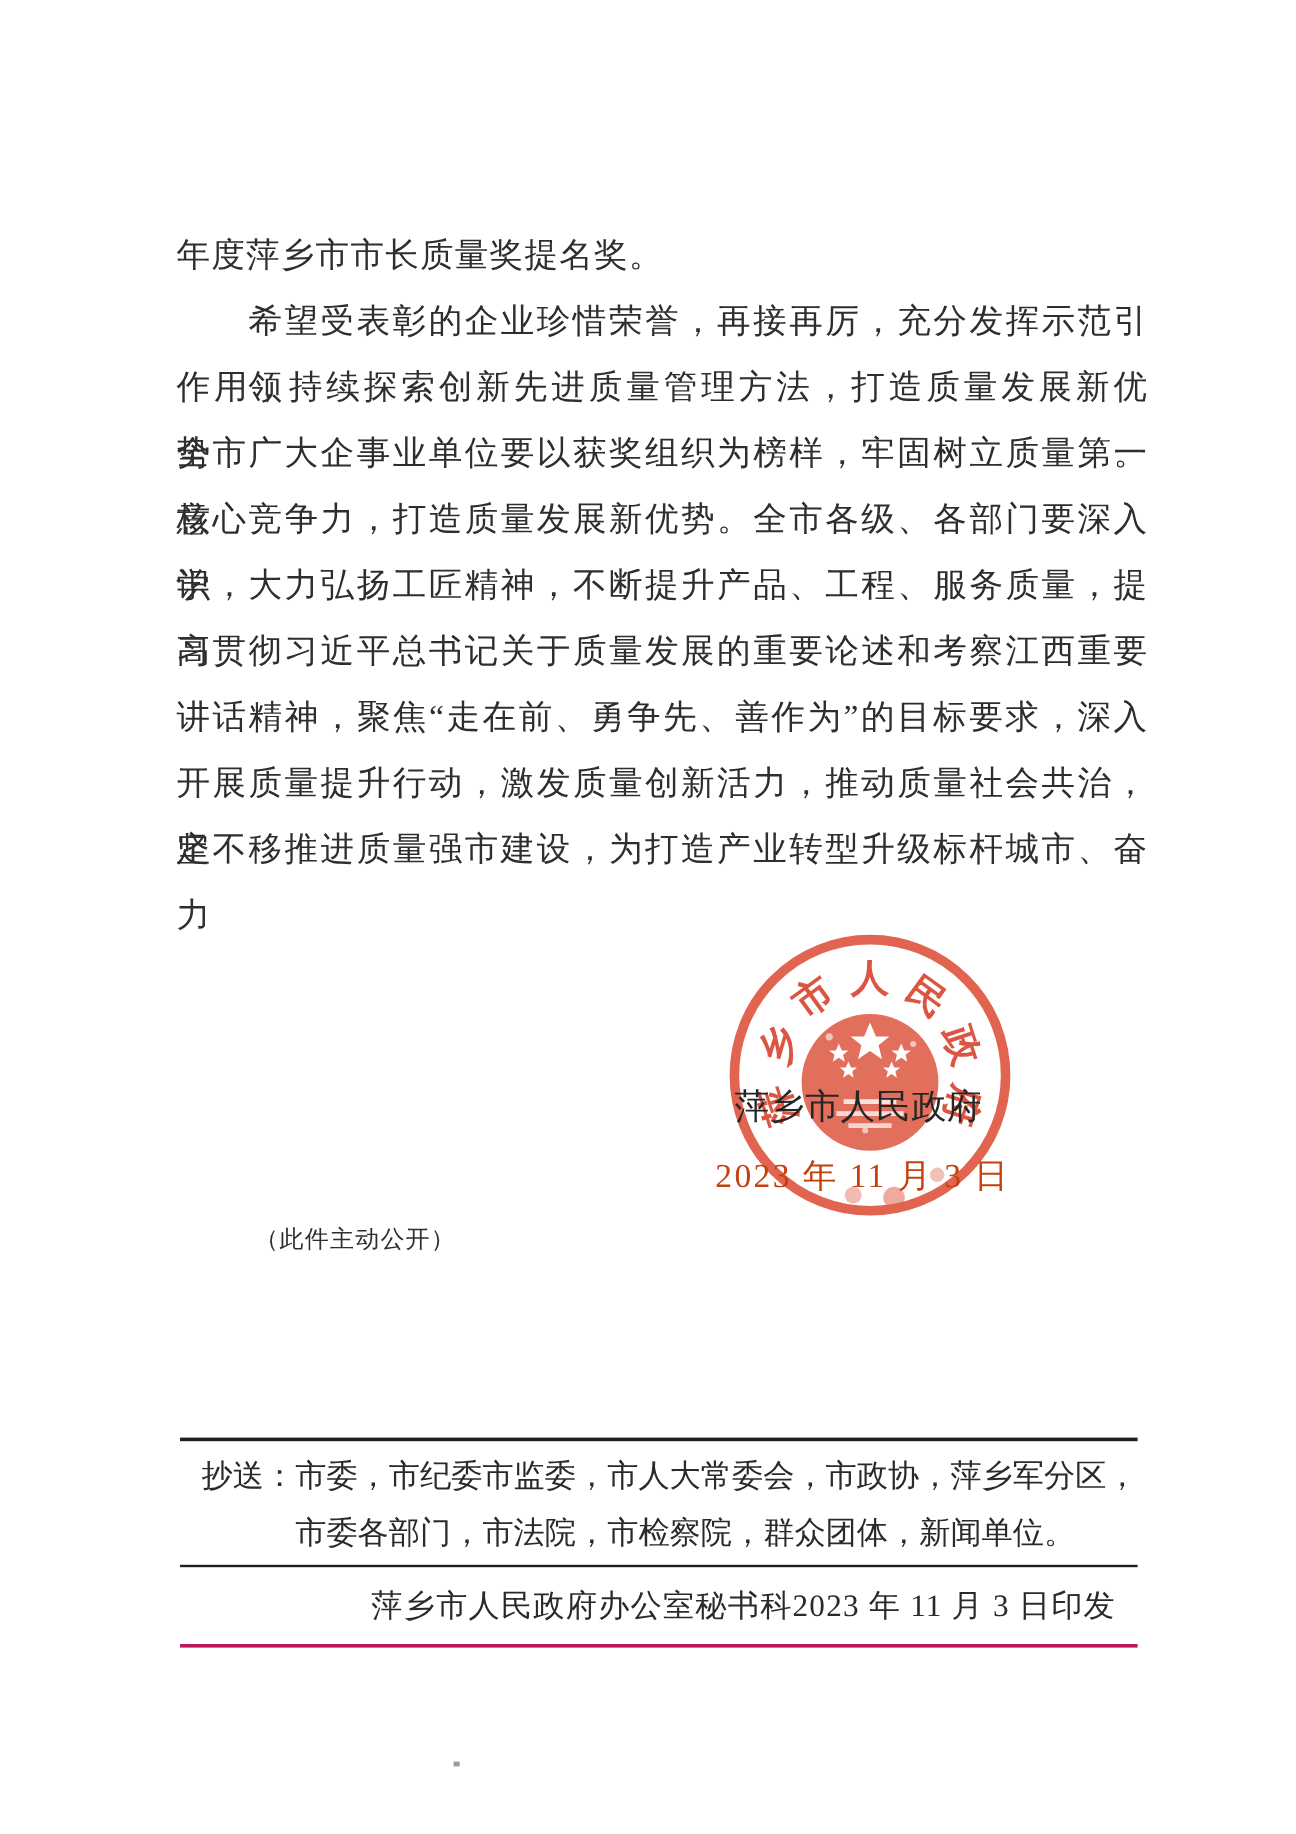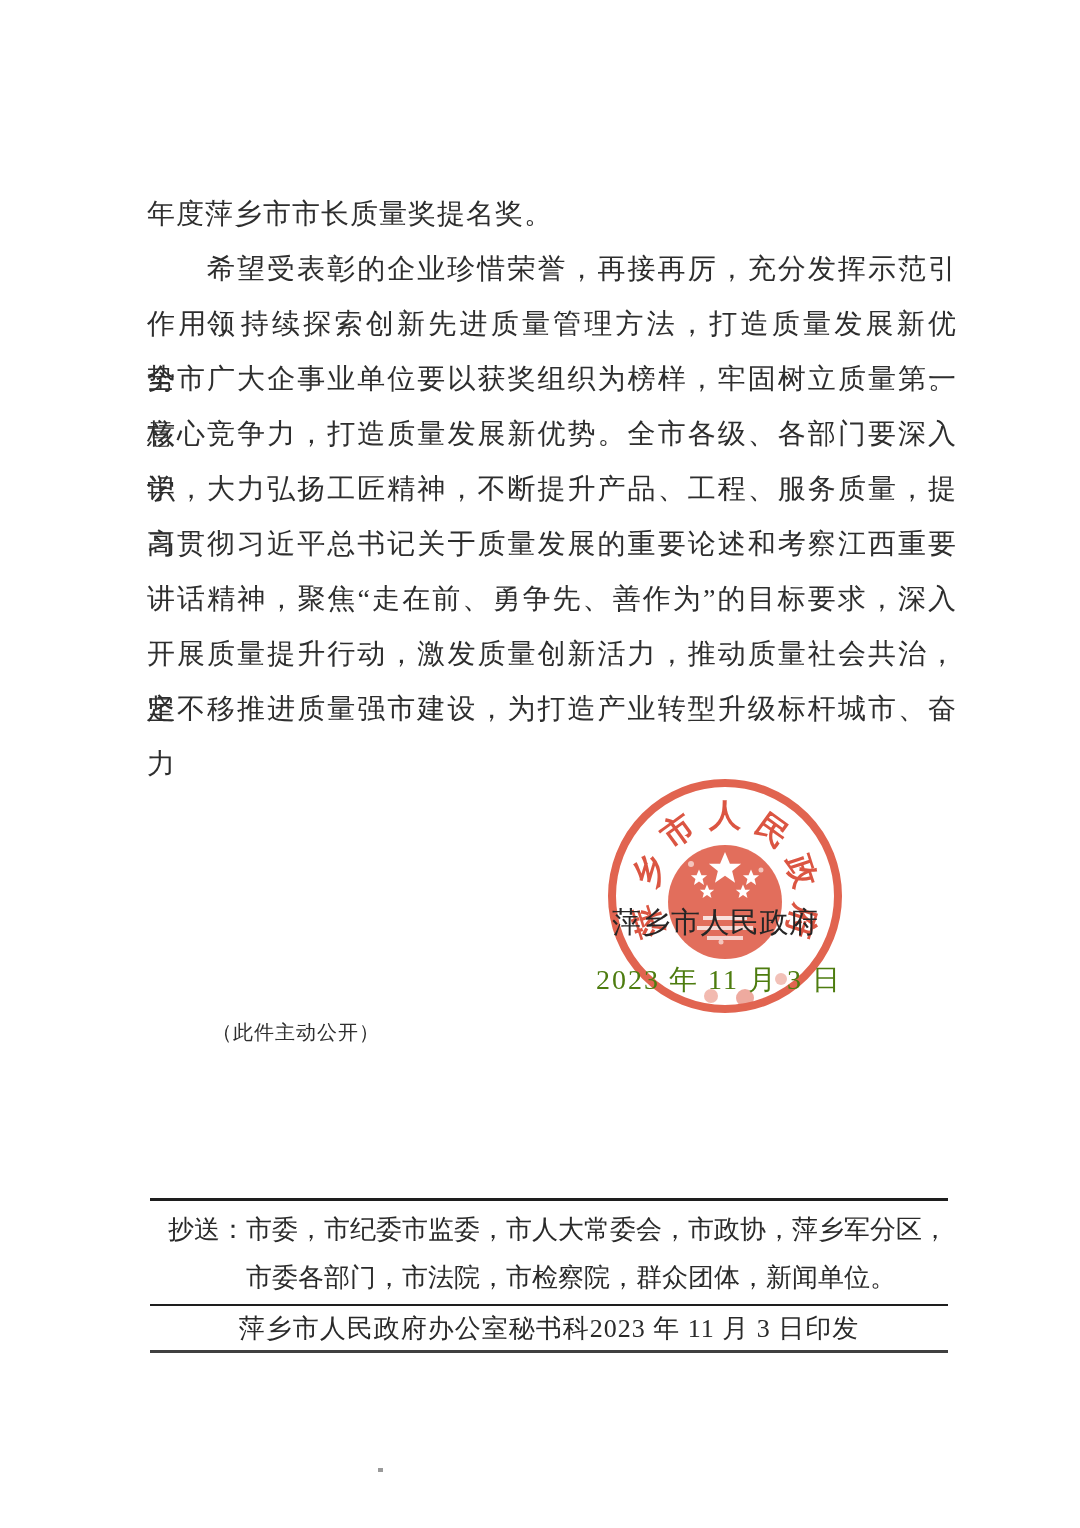--- a/index.html
+++ b/index.html
@@ -64,21 +64,21 @@
     color: #262626;
     white-space: nowrap;
   }
   .sig-date {
     position: absolute;
     left: 596px;
     top: 961px;
     z-index: 3;
     font-size: 28px;
     letter-spacing: 2px;
-    color: #4d7c0f;
+    color: #c2410c;
     white-space: nowrap;
   }
 
   
   .disclosure {
     position: absolute;
     left: 212px;
     top: 1019px;
     font-size: 20px;
     letter-spacing: 1px;
@@ -87,43 +87,43 @@
   }
 
   
   .footer-box {
     position: absolute;
     left: 150px;
     top: 1198px;
     width: 798px;
     z-index: 2;
     border-top: 3px solid #1e1e1e;
-    border-bottom: 3px solid #404040;
+    border-bottom: 3px solid #be185d;
     font-size: 26px;
     color: #2a2a2a;
   }
   .cc-row {
     display: flex;
     padding: 5px 10px 2px 18px;
     border-bottom: 2px solid #1e1e1e;
     min-height: 97px;
   }
   .cc-label {
     flex: 0 0 auto;
     line-height: 48px;
     white-space: nowrap;
   }
   .cc-lines { flex: 1 1 auto; }
   .cc-line { line-height: 48px; white-space: nowrap; }
   .print-row {
     display: flex;
-    justify-content: center;
+    justify-content: flex-end;
     align-items: center;
     padding: 0 18px;
-    height: 44px;
+    height: 64px;
   }
   .print-office, .print-date { white-space: nowrap; letter-spacing: 1px; }
 
   
   .speck {
     position: absolute;
     left: 378px;
     top: 1468px;
     width: 5px;
     height: 4px;

